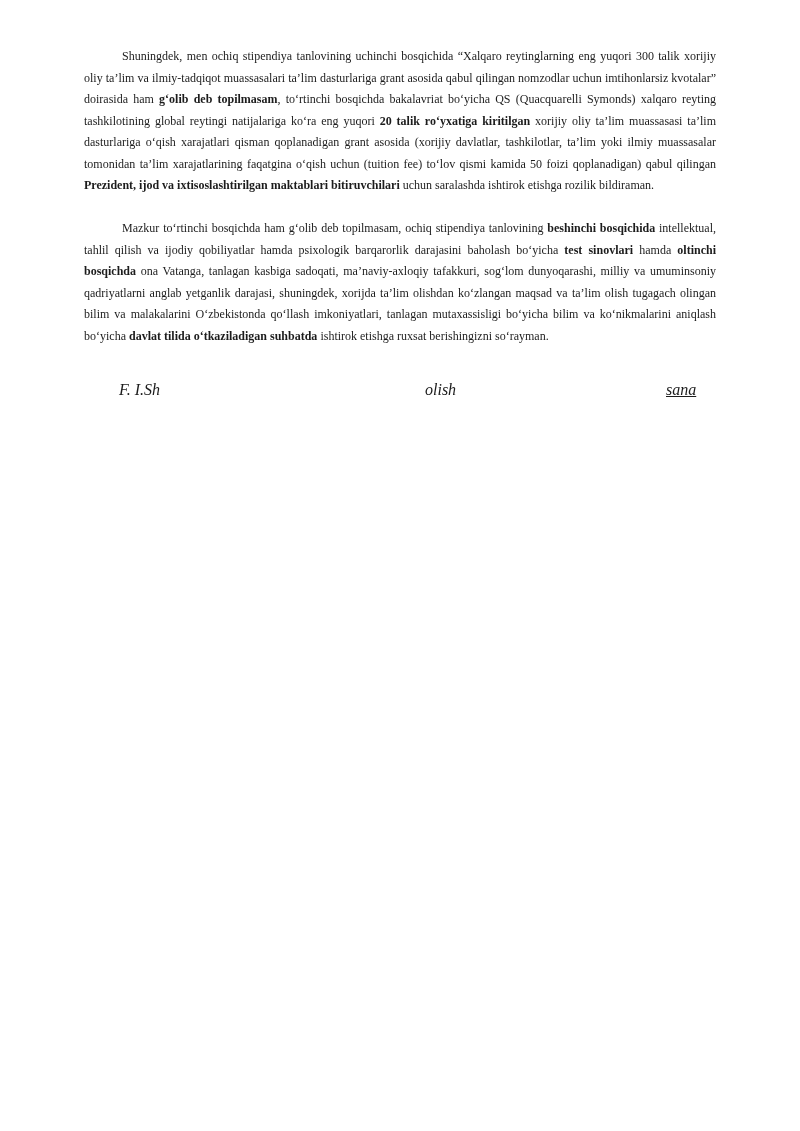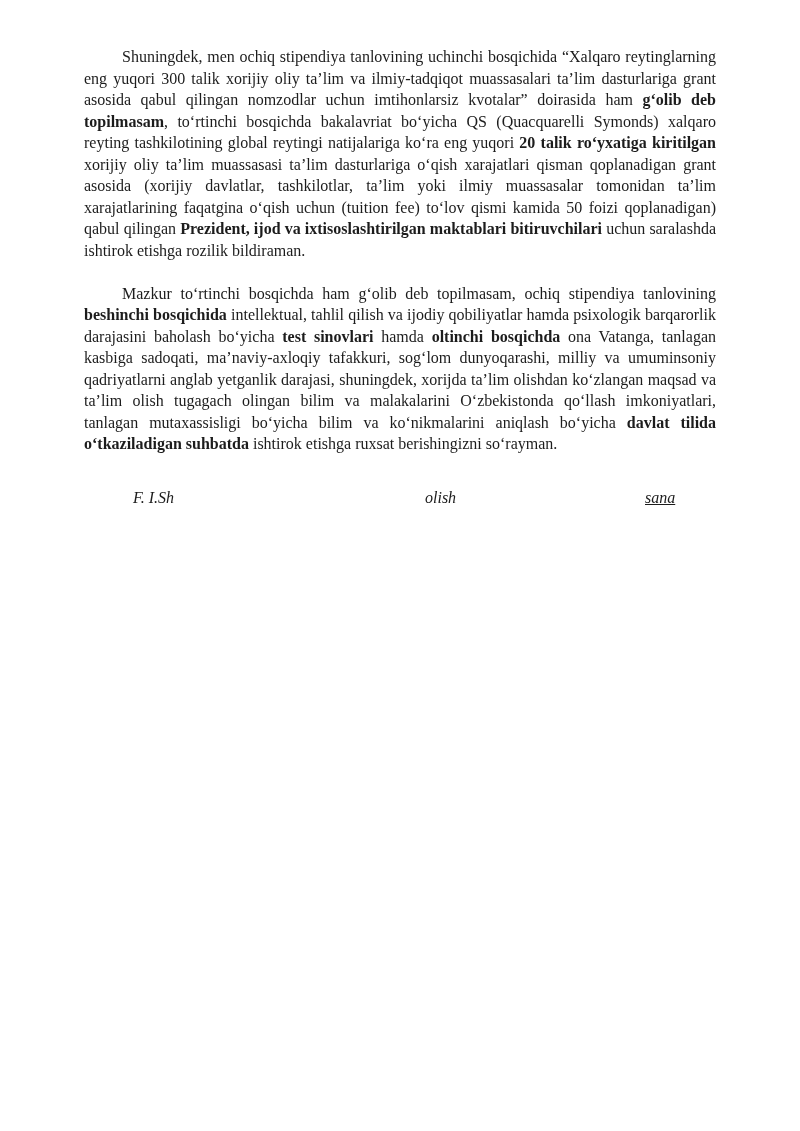--- a/index.html
+++ b/index.html
@@ -21,44 +21,44 @@
     font-family: "Liberation Serif", "DejaVu Serif", serif;
   }
   .doc-body {
     position: absolute;
     top: 46px;
     left: 84px;
     width: 632px;
   }
   .doc-body p {
     margin: 0 0 21.5px 0;
-    font-size: 16px;
+    font-size: 12px;
     line-height: 21.5px;
     text-align: justify;
     text-indent: 38px;
   }
   .doc-body p b {
     font-weight: bold;
   }
   .signature-row {
     position: relative;
     margin-top: 32px;
     height: 22px;
     font-size: 16px;
     font-style: italic;
     line-height: 21.5px;
   }
   .sig {
     position: absolute;
     top: 0;
     white-space: nowrap;
   }
-  .sig-name { left: 49px; }
+  .sig-name { left: 35px; }
   .sig-imzo { left: 341px; }
-  .sig-sana { left: 561px; text-decoration: underline; }
+  .sig-sana { left: 582px; text-decoration: underline; }
 </style>
 </head>
 <body>
 
 <div class="page" style="--page-bg: #ffffff; --text-color: #1c1c1c;">
   <div class="doc-body">
     <div id="paragraphs">
         <p><span>Shuningdek, men ochiq stipendiya tanlovining uchinchi bosqichida “Xalqaro reytinglarning eng yuqori 300 talik xorijiy oliy ta’lim va ilmiy-tadqiqot muassasalari ta’lim dasturlariga grant asosida qabul qilingan nomzodlar uchun imtihonlarsiz kvotalar” doirasida ham </span><b>g‘olib deb topilmasam</b><span>, to‘rtinchi bosqichda bakalavriat bo‘yicha QS (Quacquarelli Symonds) xalqaro reyting tashkilotining global reytingi natijalariga ko‘ra eng yuqori </span><b>20 talik ro‘yxatiga kiritilgan</b><span> xorijiy oliy ta’lim muassasasi ta’lim dasturlariga o‘qish xarajatlari qisman qoplanadigan grant asosida (xorijiy davlatlar, tashkilotlar, ta’lim yoki ilmiy muassasalar tomonidan ta’lim xarajatlarining faqatgina o‘qish uchun (tuition fee) to‘lov qismi kamida 50 foizi qoplanadigan) qabul qilingan </span><b>Prezident, ijod va ixtisoslashtirilgan maktablari bitiruvchilari</b><span> uchun saralashda ishtirok etishga rozilik bildiraman.</span></p>
         <p><span>Mazkur to‘rtinchi bosqichda ham g‘olib deb topilmasam, ochiq stipendiya tanlovining </span><b>beshinchi bosqichida</b><span> intellektual, tahlil qilish va ijodiy qobiliyatlar hamda psixologik barqarorlik darajasini baholash bo‘yicha </span><b>test sinovlari</b><span> hamda </span><b>oltinchi bosqichda</b><span> ona Vatanga, tanlagan kasbiga sadoqati, ma’naviy-axloqiy tafakkuri, sog‘lom dunyoqarashi, milliy va umuminsoniy qadriyatlarni anglab yetganlik darajasi, shuningdek, xorijda ta’lim olishdan ko‘zlangan maqsad va ta’lim olish tugagach olingan bilim va malakalarini O‘zbekistonda qo‘llash imkoniyatlari, tanlagan mutaxassisligi bo‘yicha bilim va ko‘nikmalarini aniqlash bo‘yicha </span><b>davlat tilida o‘tkaziladigan suhbatda</b><span> ishtirok etishga ruxsat berishingizni so‘rayman.</span></p>
       </div>

